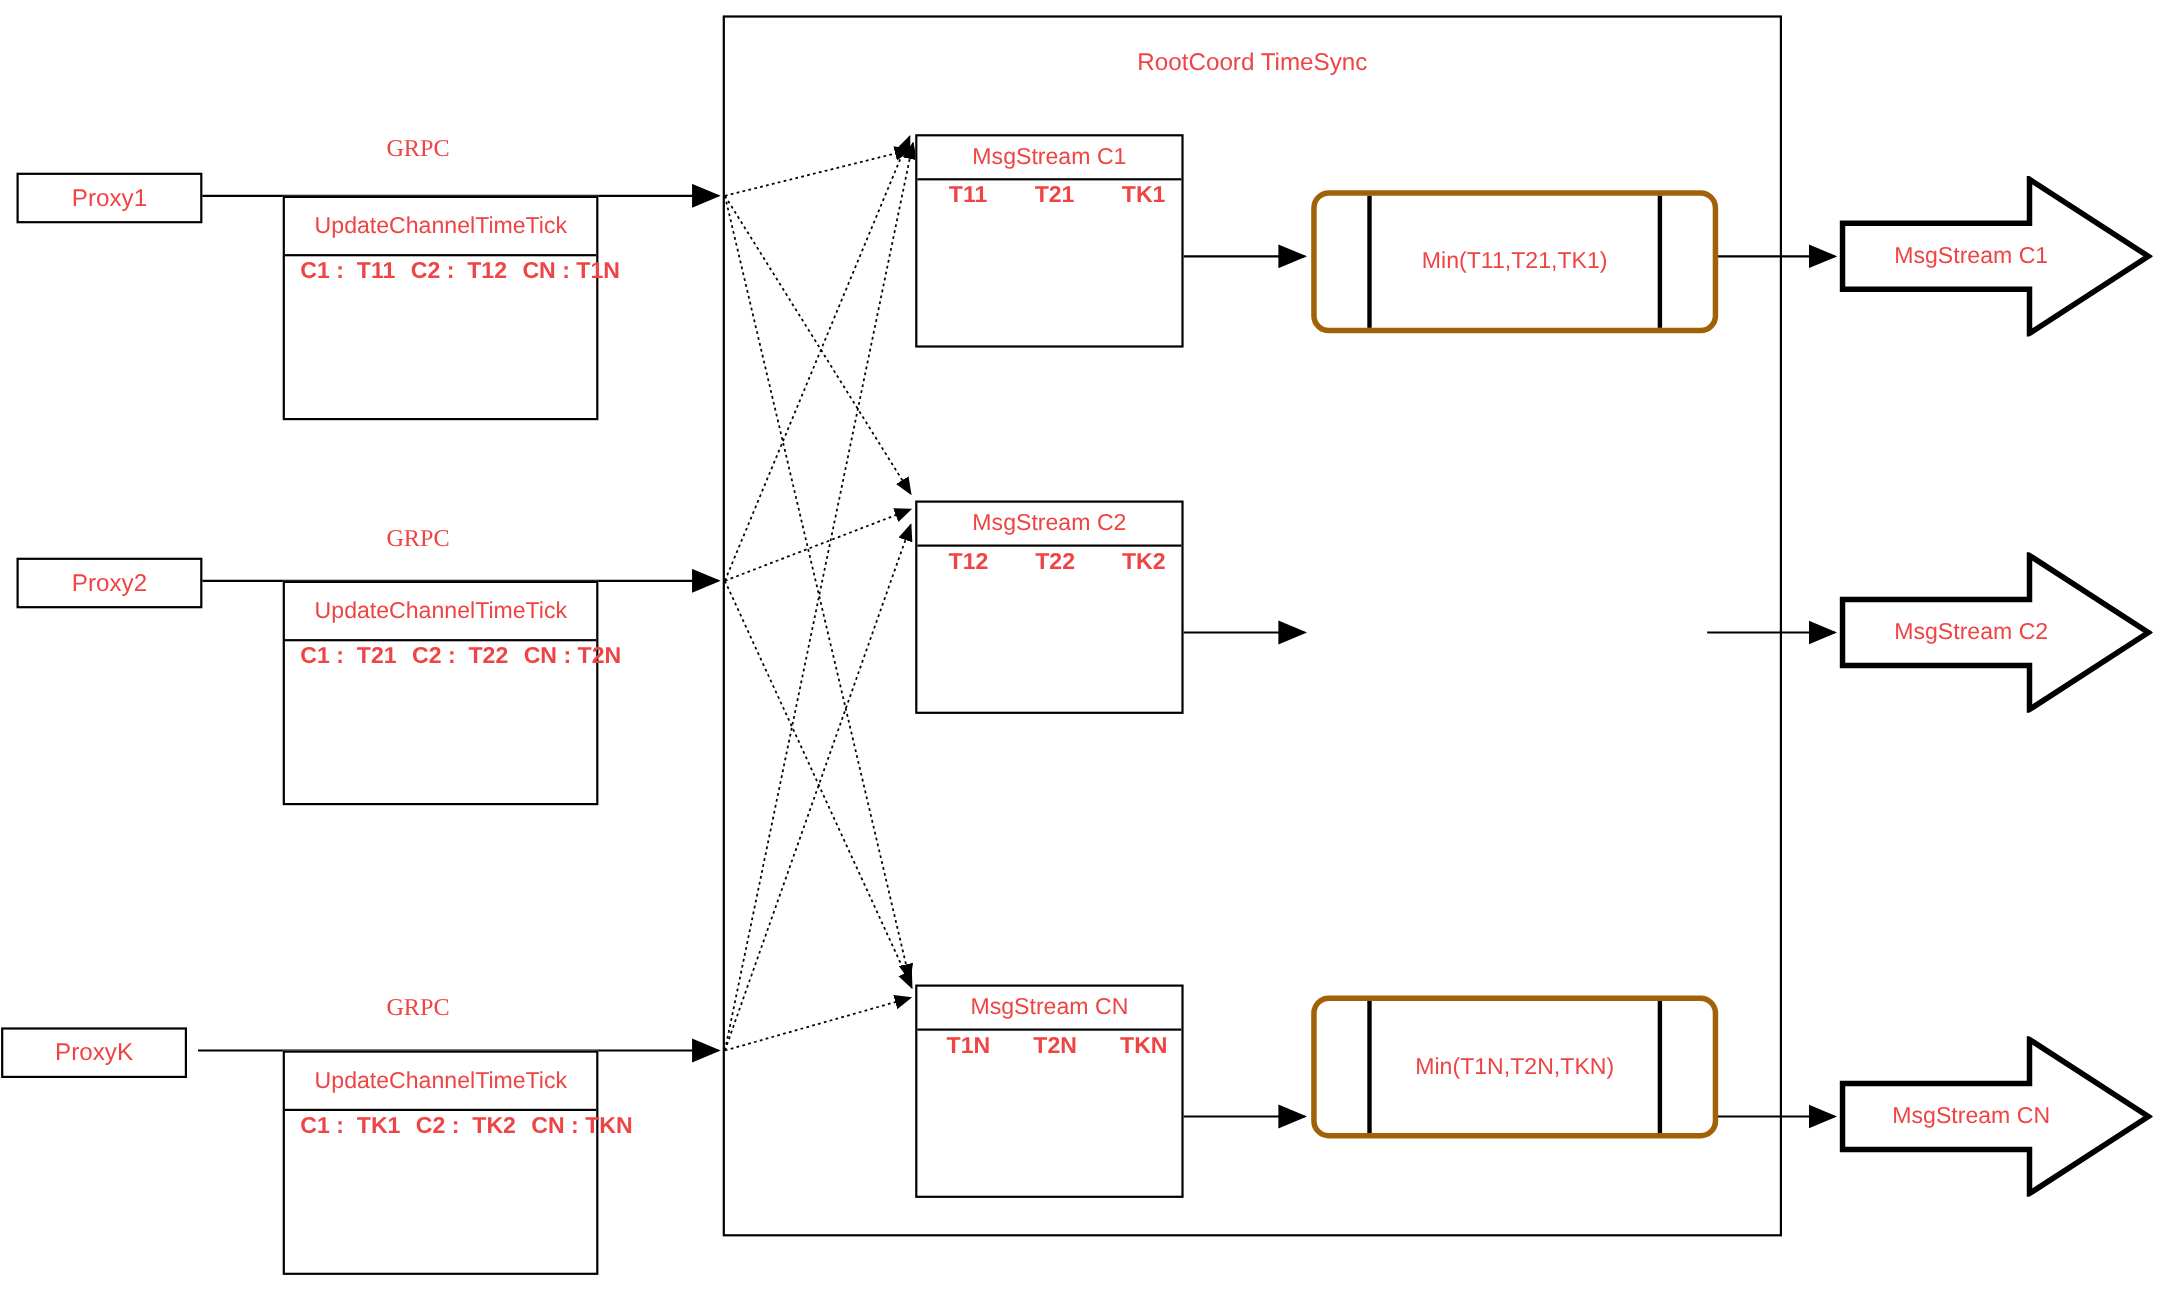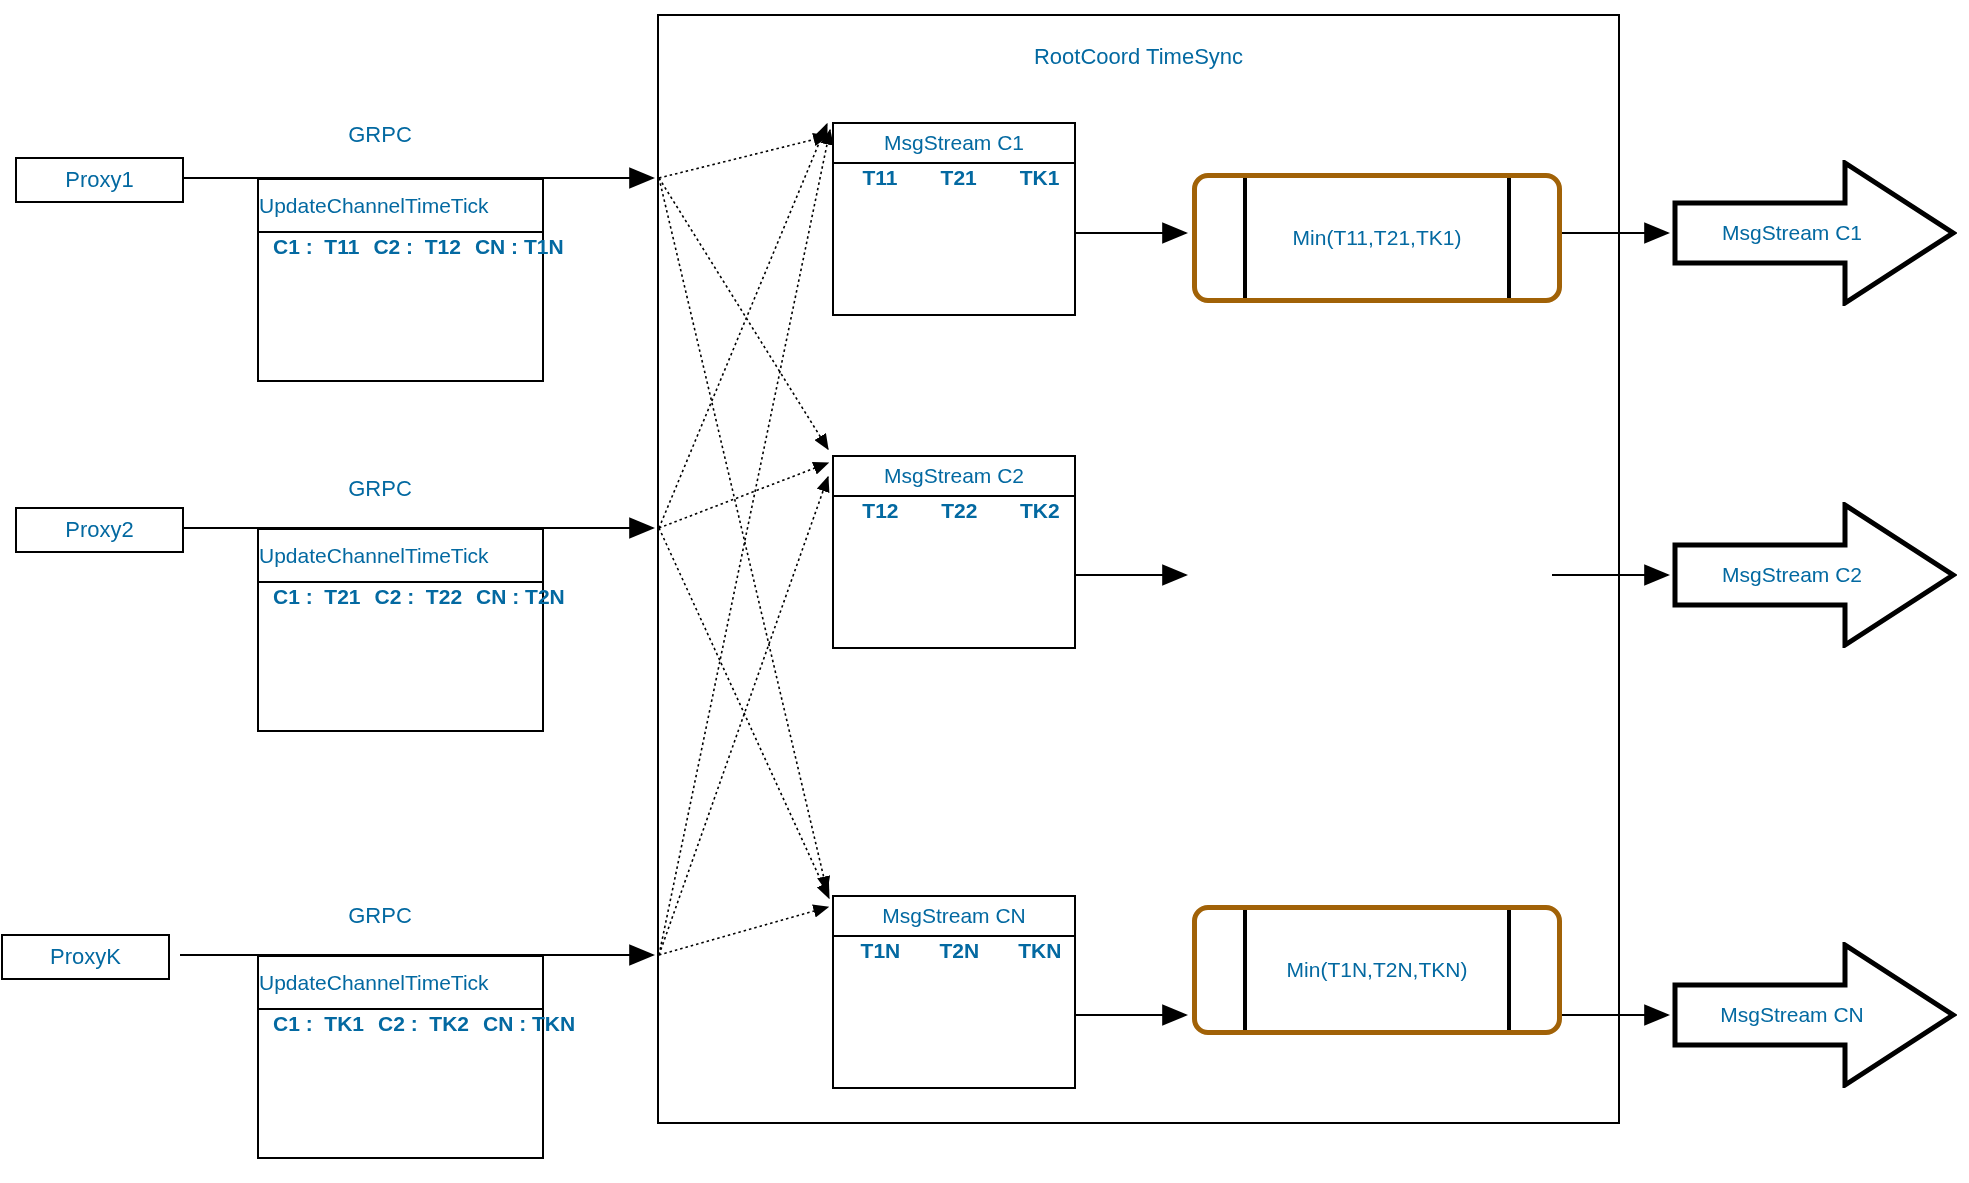--- a/index.html
+++ b/index.html
@@ -1,42 +1,42 @@
 <!DOCTYPE html>
 <html><head>
 <meta charset="utf-8">
 <style>
   html,body{margin:0;padding:0;background:#ffffff;}
   #canvas{
     position:relative;width:1969px;height:1183px;background:#ffffff;
-    font-family:"Liberation Sans","DejaVu Sans",sans-serif;color:#0369a1;
+    font-family:"Liberation Sans","DejaVu Sans",sans-serif;color:#ef4444;
     overflow:hidden;
   }
   .abs{position:absolute;}
   .lines-layer{position:absolute;left:0;top:0;width:1969px;height:1183px;z-index:5;pointer-events:none;}
 
   
   .big-container{border:2px solid #000;background:transparent;z-index:1;}
   .big-container .title{
     position:absolute;left:0;top:28px;width:100%;text-align:center;
     font-size:22px;
   }
 
   
   .proxy-box{
     border:2px solid #000;background:#fff;z-index:10;
     display:flex;align-items:center;justify-content:center;font-size:22px;text-align:right;
   }
-  .grpc-label{z-index:10;text-align:center;font-size:22px;}
+  .grpc-label{z-index:10;text-align:center;font-size:22px;font-family:Liberation Serif, serif;}
 
   
   .utable{border:2px solid #000;background:#fff;z-index:10;display:flex;flex-direction:column;}
   .utable .thead{
     border-bottom:2px solid #000;display:flex;align-items:center;
-    font-size:21px;flex:0 0 53px;padding-left:0;box-sizing:border-box;
+    font-size:21px;flex:0 0 53px;padding-left:27px;box-sizing:border-box;
   }
   .utable .thead.centered{justify-content:center;padding-left:0;flex:0 0 40px;}
   .utable .tbody{flex:1;display:flex;flex-direction:row;justify-content:space-around;padding:2px 0;font-weight:bold;}
   .utable .trow{font-size:21px;padding-left:14px;white-space:pre;}
 
   
   .min-box{
     border:5px solid #a16207;border-radius:16px;background:#fff;z-index:10;
     display:flex;align-items:center;justify-content:center;font-size:21px;
   }

